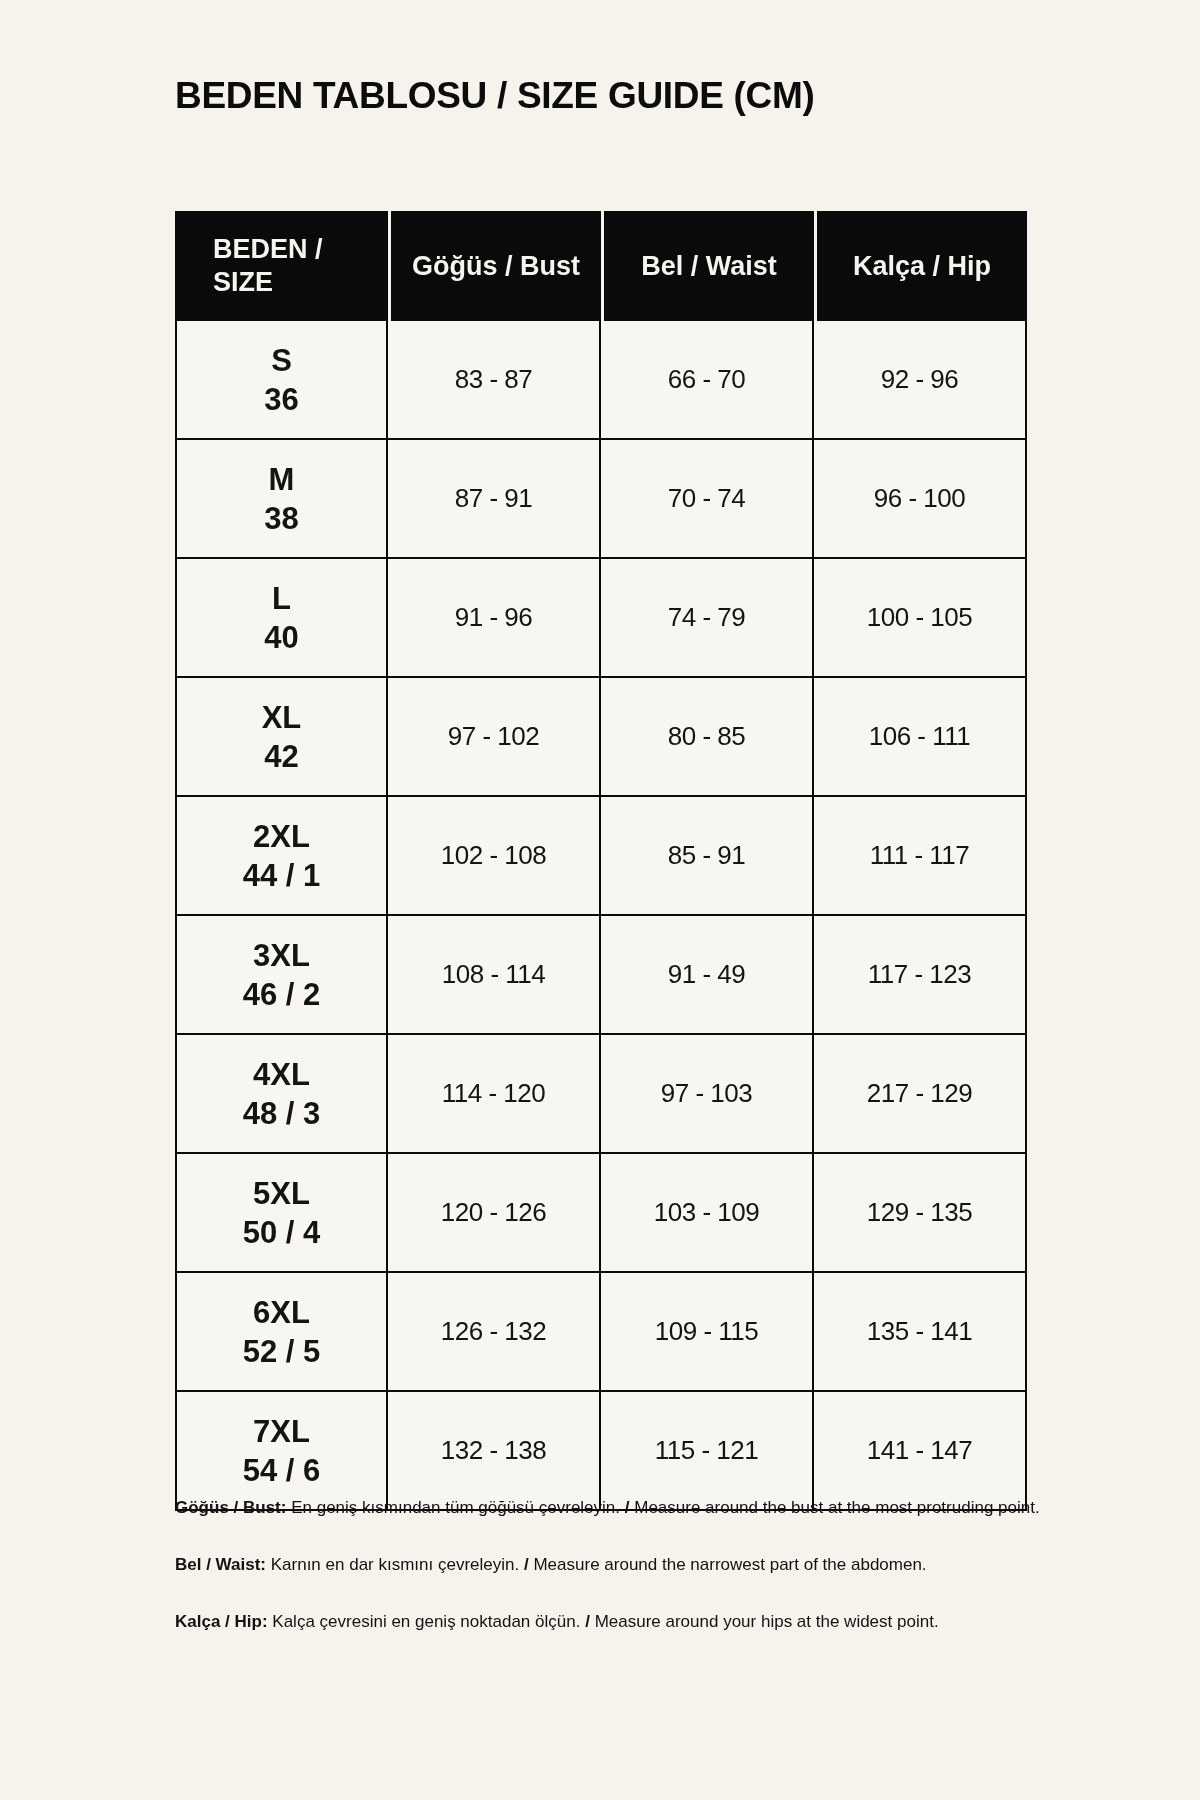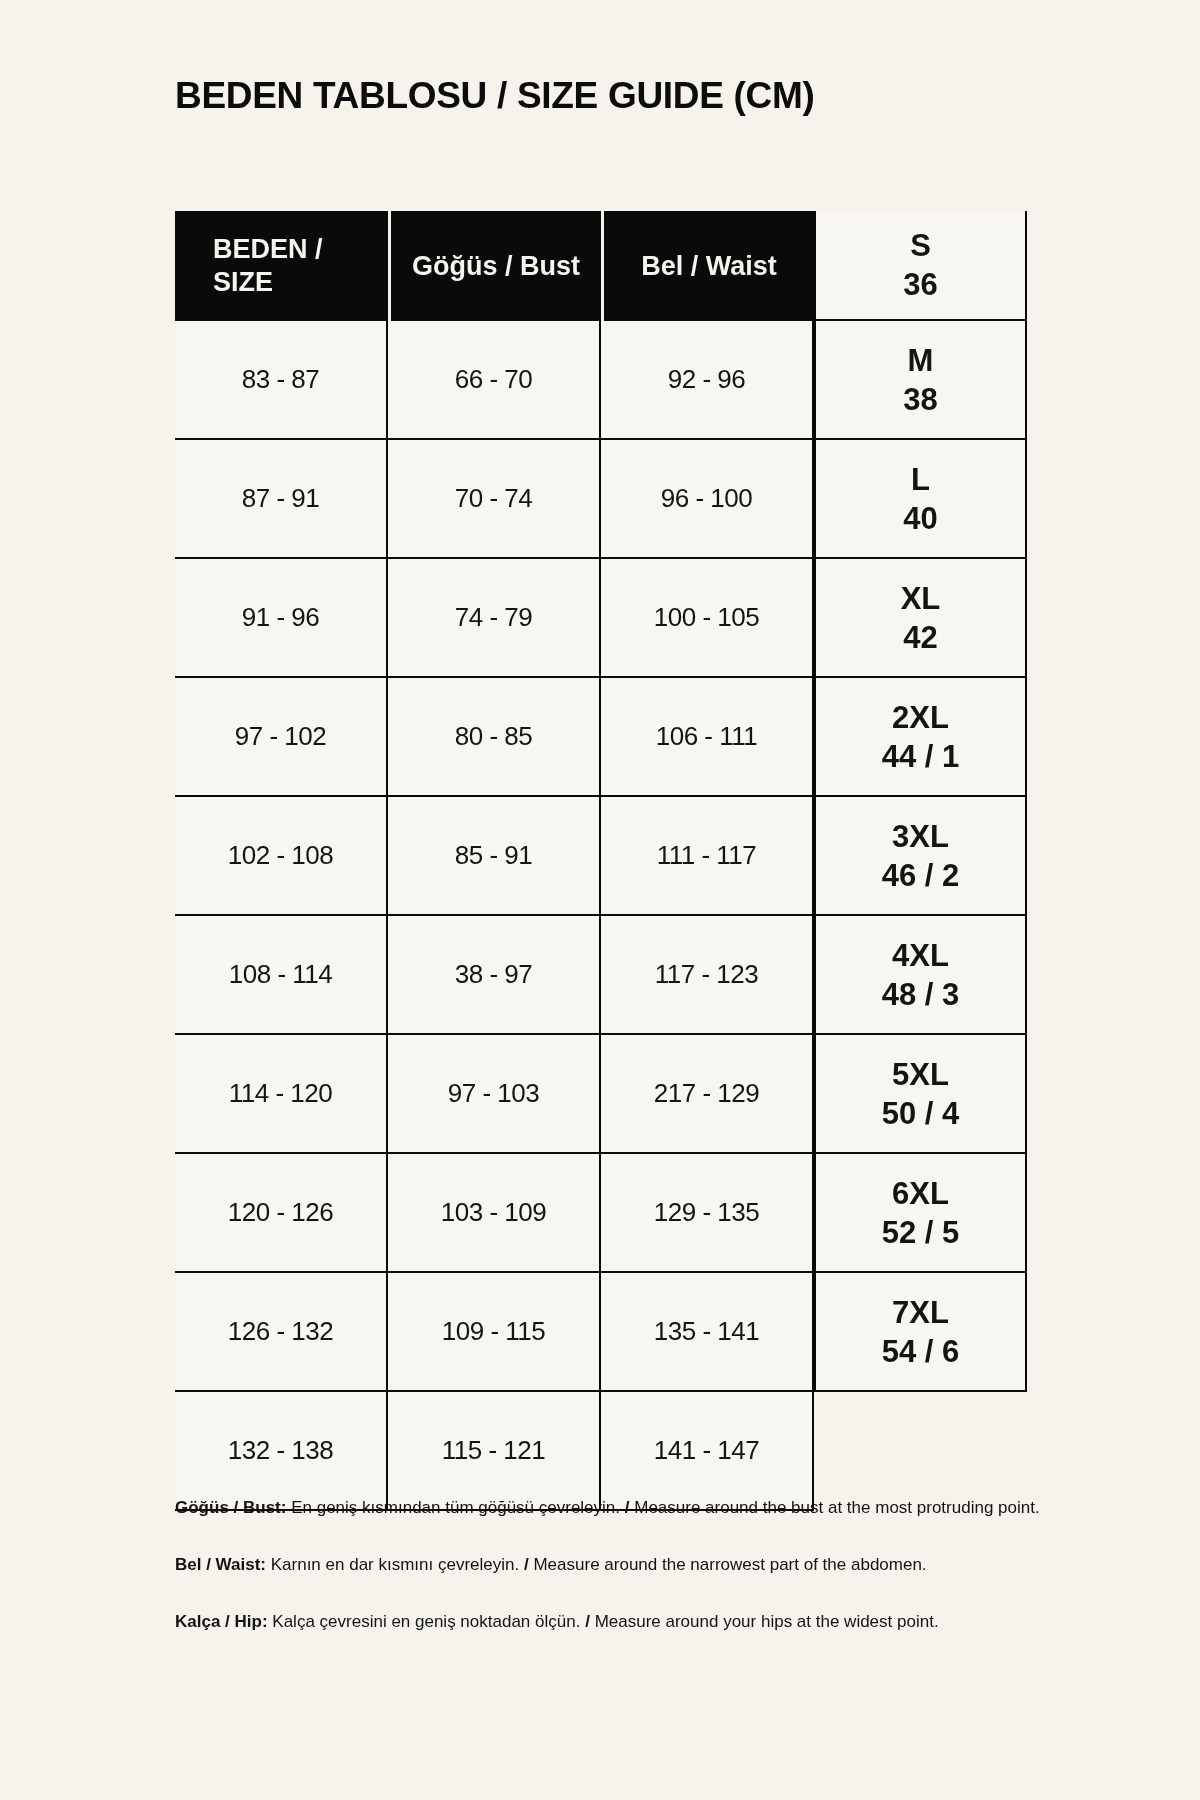--- a/index.html
+++ b/index.html
@@ -71,20 +71,21 @@
 <div class="page">
 
   <h1 class="title">BEDEN TABLOSU / SIZE GUIDE (CM)</h1>
 
   <div class="size-table">
 
     <div class="th th-first pre">BEDEN /
 SIZE</div>
     <div class="th gap-left">Göğüs / Bust</div>
     <div class="th gap-left">Bel / Waist</div>
+    <div class="th gap-left">Kalça / Hip</div>
 
     <div class="td first-col pre">S
 36</div>
     <div class="td">83 - 87</div>
     <div class="td">66 - 70</div>
     <div class="td">92 - 96</div>
 
     <div class="td first-col pre">M
 38</div>
     <div class="td">87 - 91</div>
@@ -105,21 +106,21 @@
 
     <div class="td first-col pre">2XL
 44 / 1</div>
     <div class="td">102 - 108</div>
     <div class="td">85 - 91</div>
     <div class="td">111 - 117</div>
 
     <div class="td first-col pre">3XL
 46 / 2</div>
     <div class="td">108 - 114</div>
-    <div class="td">38 - 97</div>
+    <div class="td">91 - 49</div>
     <div class="td">117 - 123</div>
 
     <div class="td first-col pre">4XL
 48 / 3</div>
     <div class="td">114 - 120</div>
     <div class="td">97 - 103</div>
     <div class="td">217 - 129</div>
 
     <div class="td first-col pre">5XL
 50 / 4</div>

